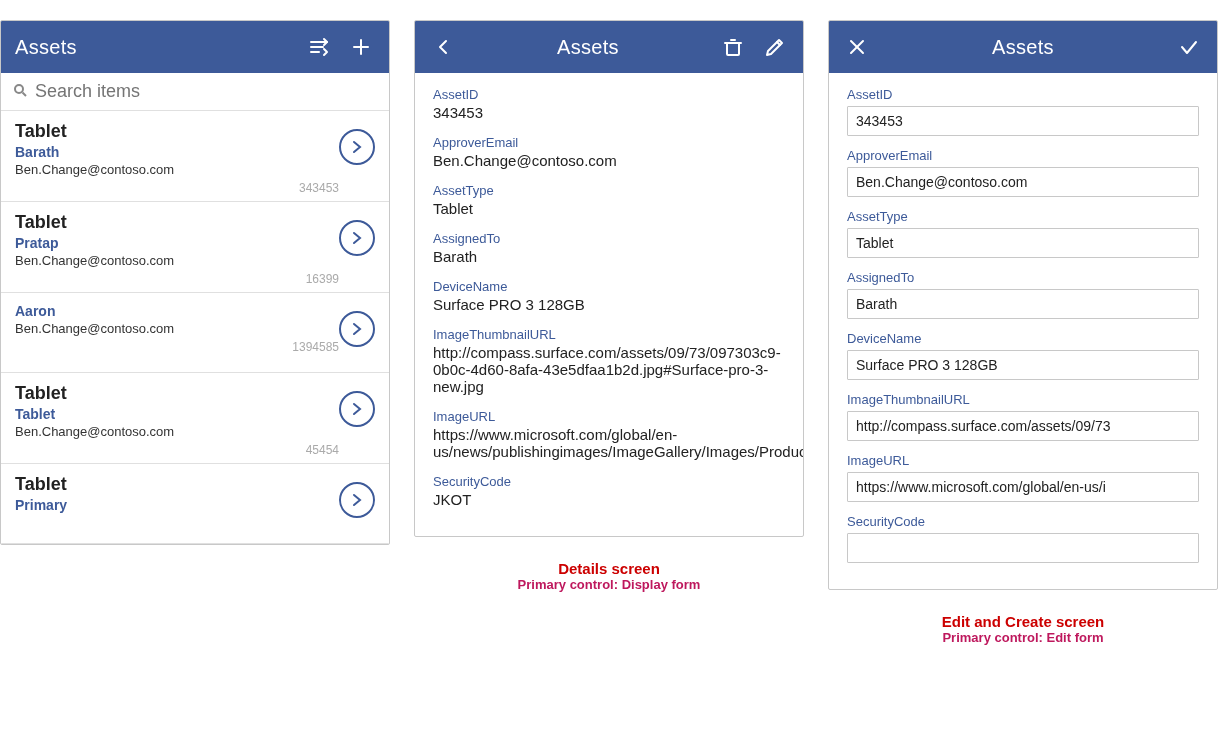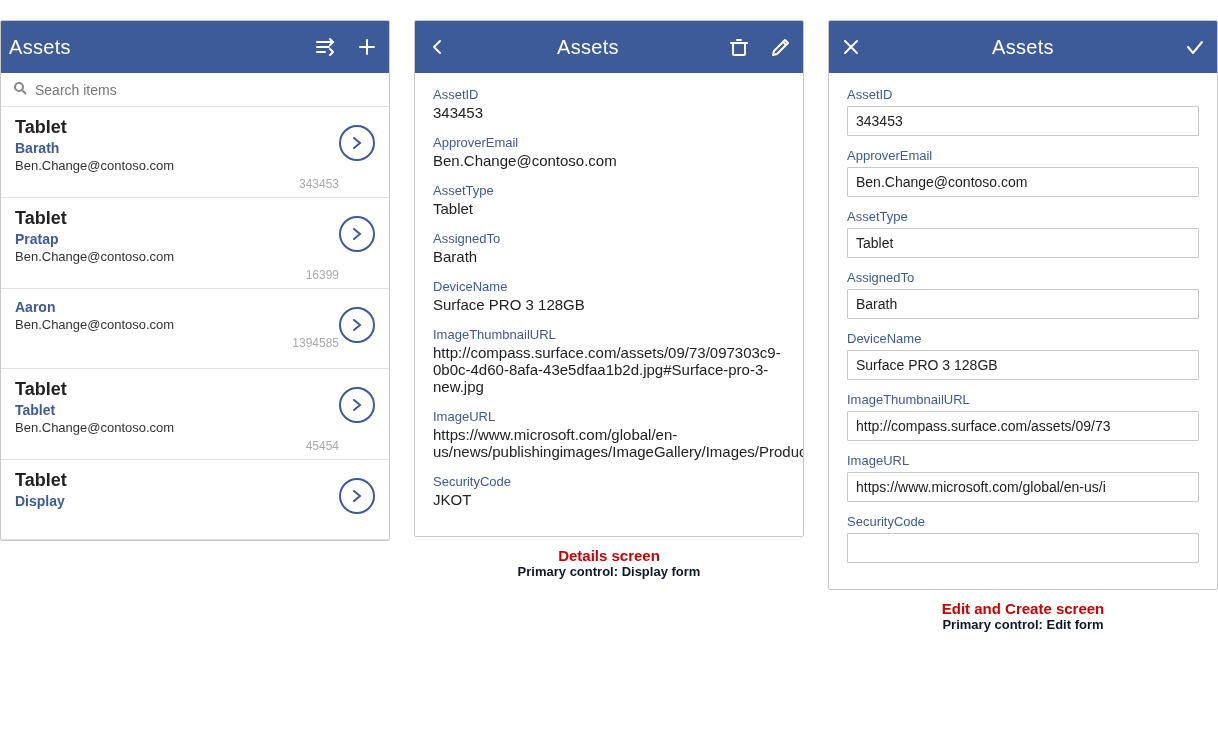--- a/index.html
+++ b/index.html
@@ -39,21 +39,21 @@
       background: #fff;
     }
 
     
     .screen-header {
       background: #3d5a99;
       color: #fff;
       display: flex;
       align-items: center;
       justify-content: space-between;
-      padding: 0 8px;
+      padding: 0 14px;
       height: 52px;
     }
 
     .screen-header .header-title {
       font-size: 20px;
       font-weight: 400;
       letter-spacing: 0.3px;
     }
 
     .header-icons {
@@ -84,21 +84,21 @@
 
     .search-icon-span {
       color: #888;
       font-size: 14px;
       margin-right: 8px;
     }
 
     .search-input {
       border: none;
       outline: none;
-      font-size: 14px;
+      font-size: 18px;
       color: #737373;
       width: 100%;
       background: transparent;
     }
 
     
     .list-item {
       padding: 10px 14px 6px 14px;
       border-bottom: 1px solid #e0e0e0;
       display: flex;
@@ -195,31 +195,31 @@
       padding: 6px 8px;
       font-size: 14px;
       color: #222;
       outline: none;
       border-radius: 1px;
     }
 
     
     .caption {
       text-align: center;
-      margin-top: 0;
+      margin-top: 13px;
     }
 
     .caption-title {
       color: #cc0000;
       font-size: 15px;
       font-weight: 700;
     }
 
     .caption-sub {
-      color: #0f172a;
+      color: #be185d;
       font-size: 13px;
       font-weight: 600;
     }
 
     
     .icon-svg {
       width: 20px;
       height: 20px;
       fill: none;
       stroke: #fff;
@@ -317,21 +317,21 @@
       </div>
       <div class="list-item-arrow">
         <svg width="14" height="14" viewBox="0 0 14 14" fill="none" stroke="#3d5a99" stroke-width="2" stroke-linecap="round">
           <polyline points="4,2 10,7 4,12"></polyline>
         </svg>
       </div>
     </div>
           <div class="list-item">
       <div class="list-item-content">
         <div class="list-item-title">Tablet</div>
-        <div class="list-item-subtitle">Display</div>
+        <div class="list-item-subtitle">Primary</div>
 
       </div>
       <div class="list-item-arrow">
         <svg width="14" height="14" viewBox="0 0 14 14" fill="none" stroke="#3d5a99" stroke-width="2" stroke-linecap="round">
           <polyline points="4,2 10,7 4,12"></polyline>
         </svg>
       </div>
     </div>
         </div>
     </div>

